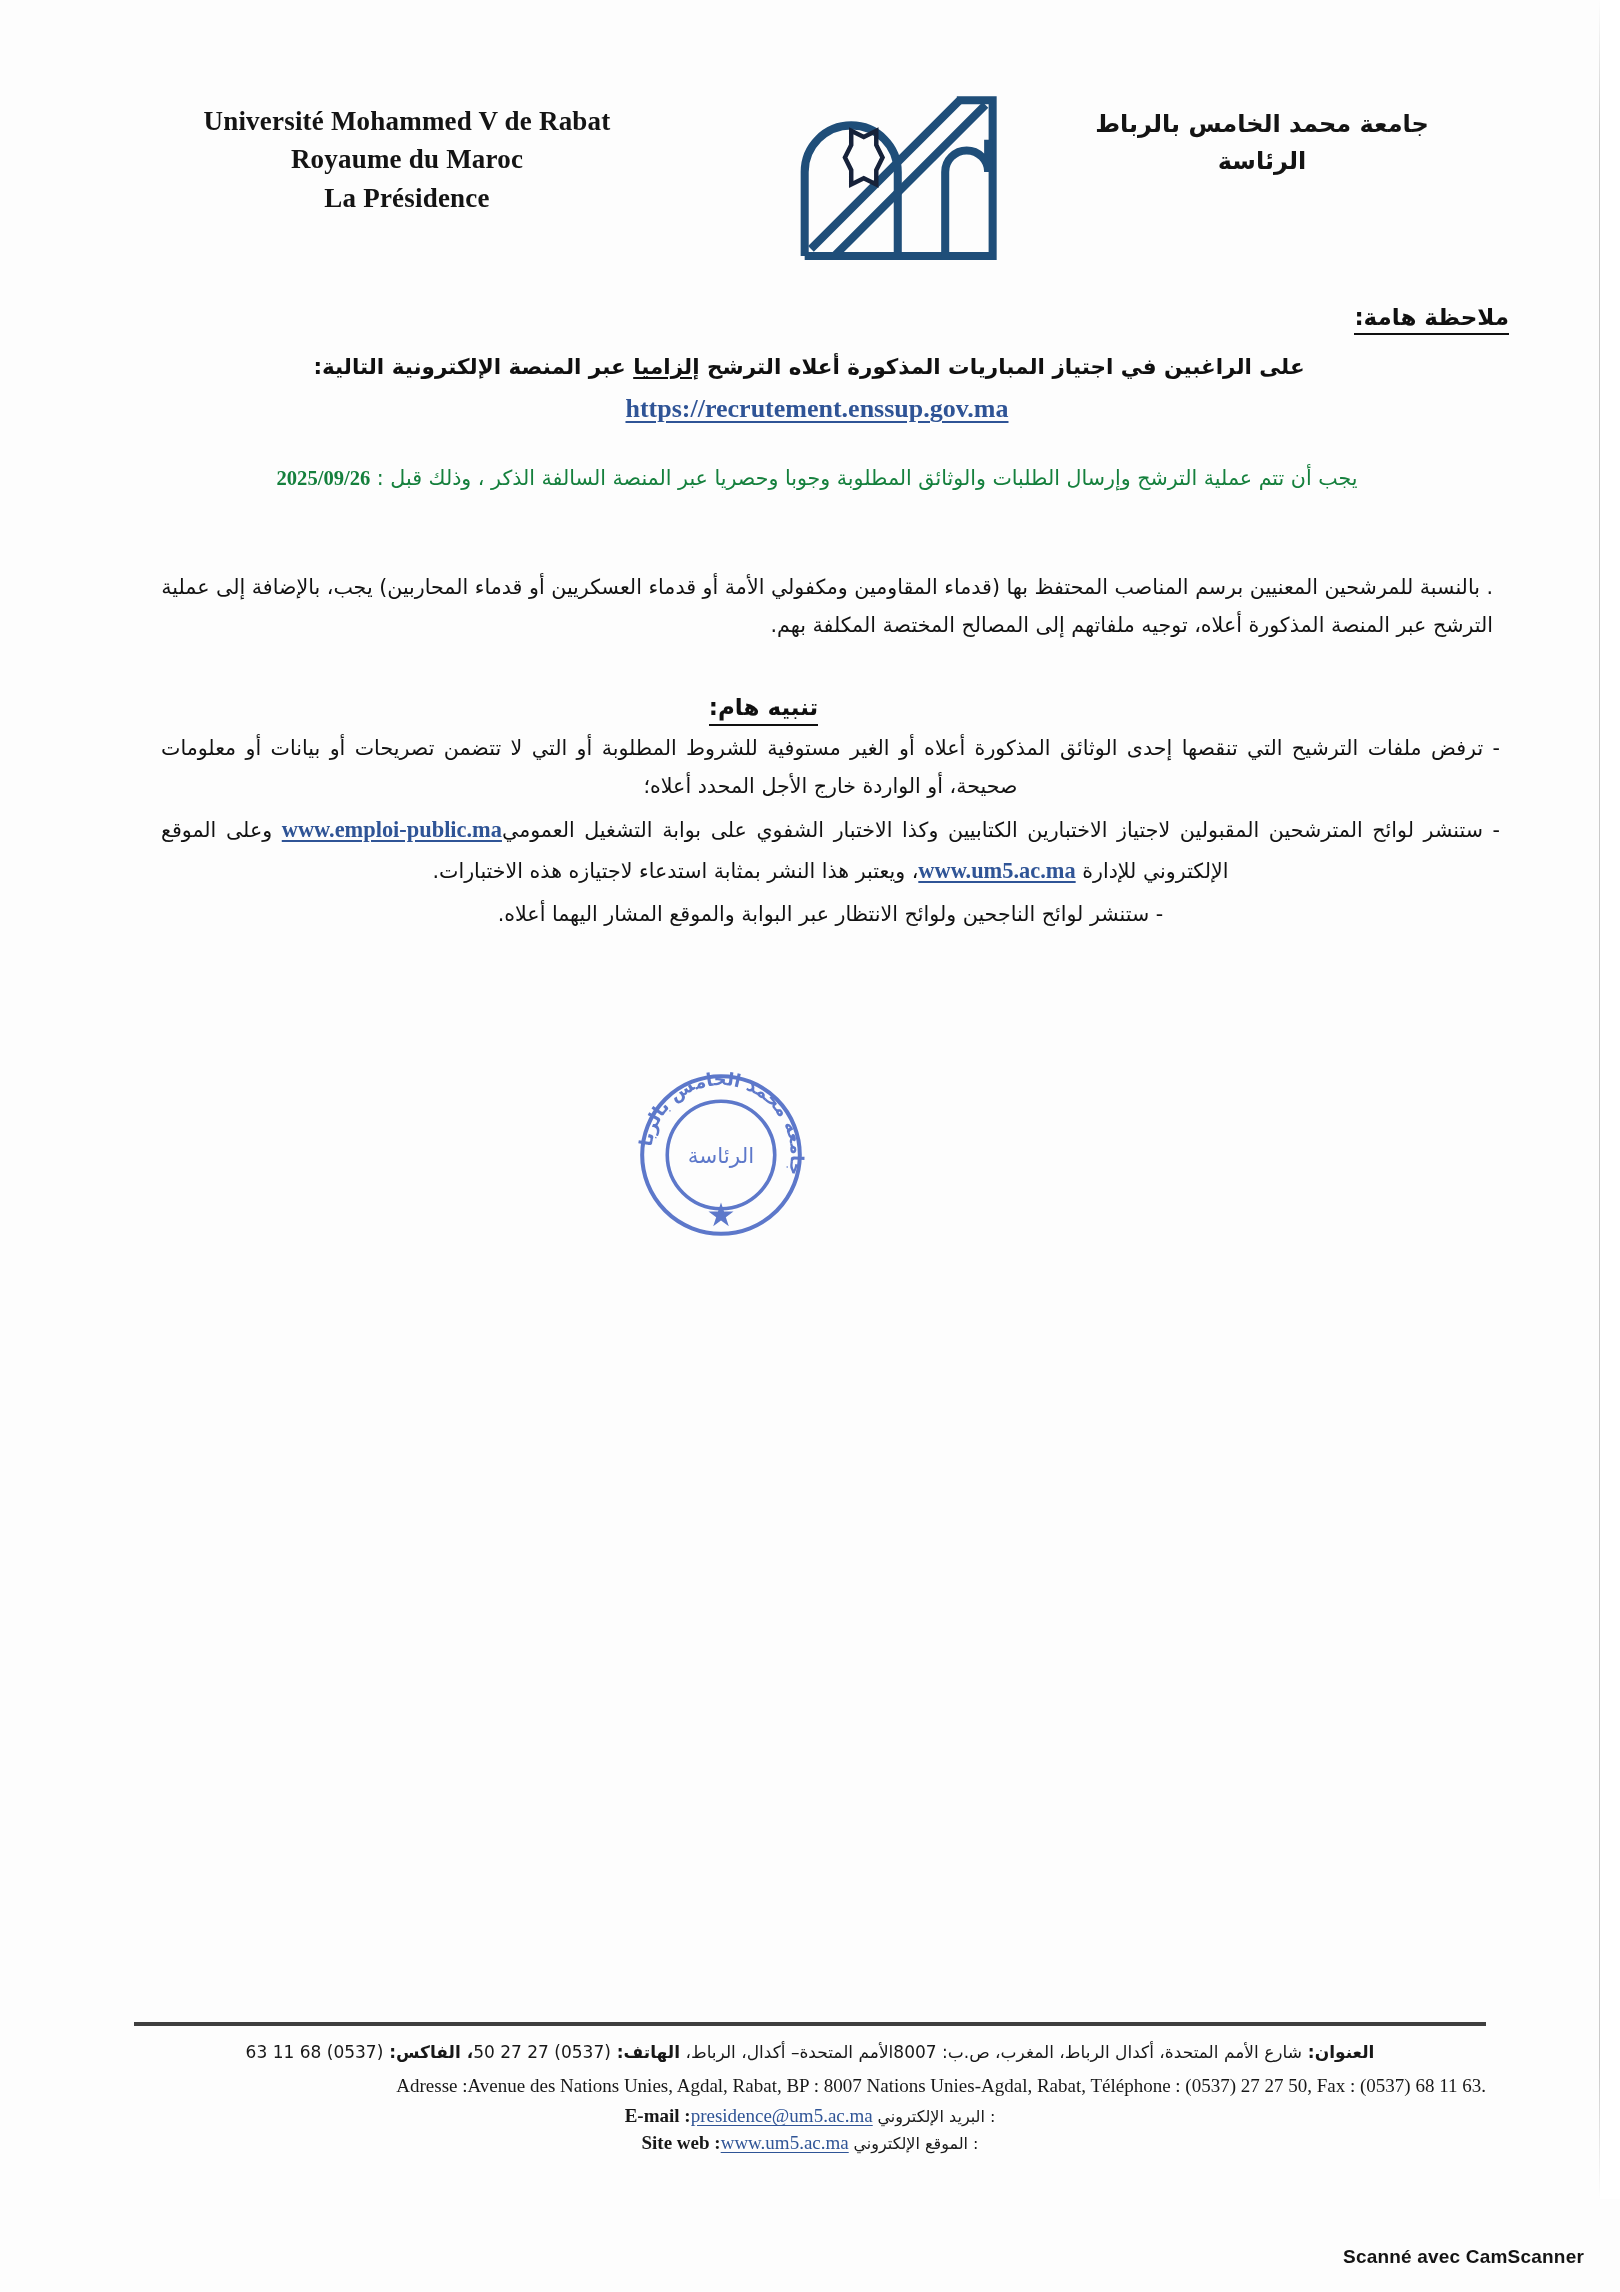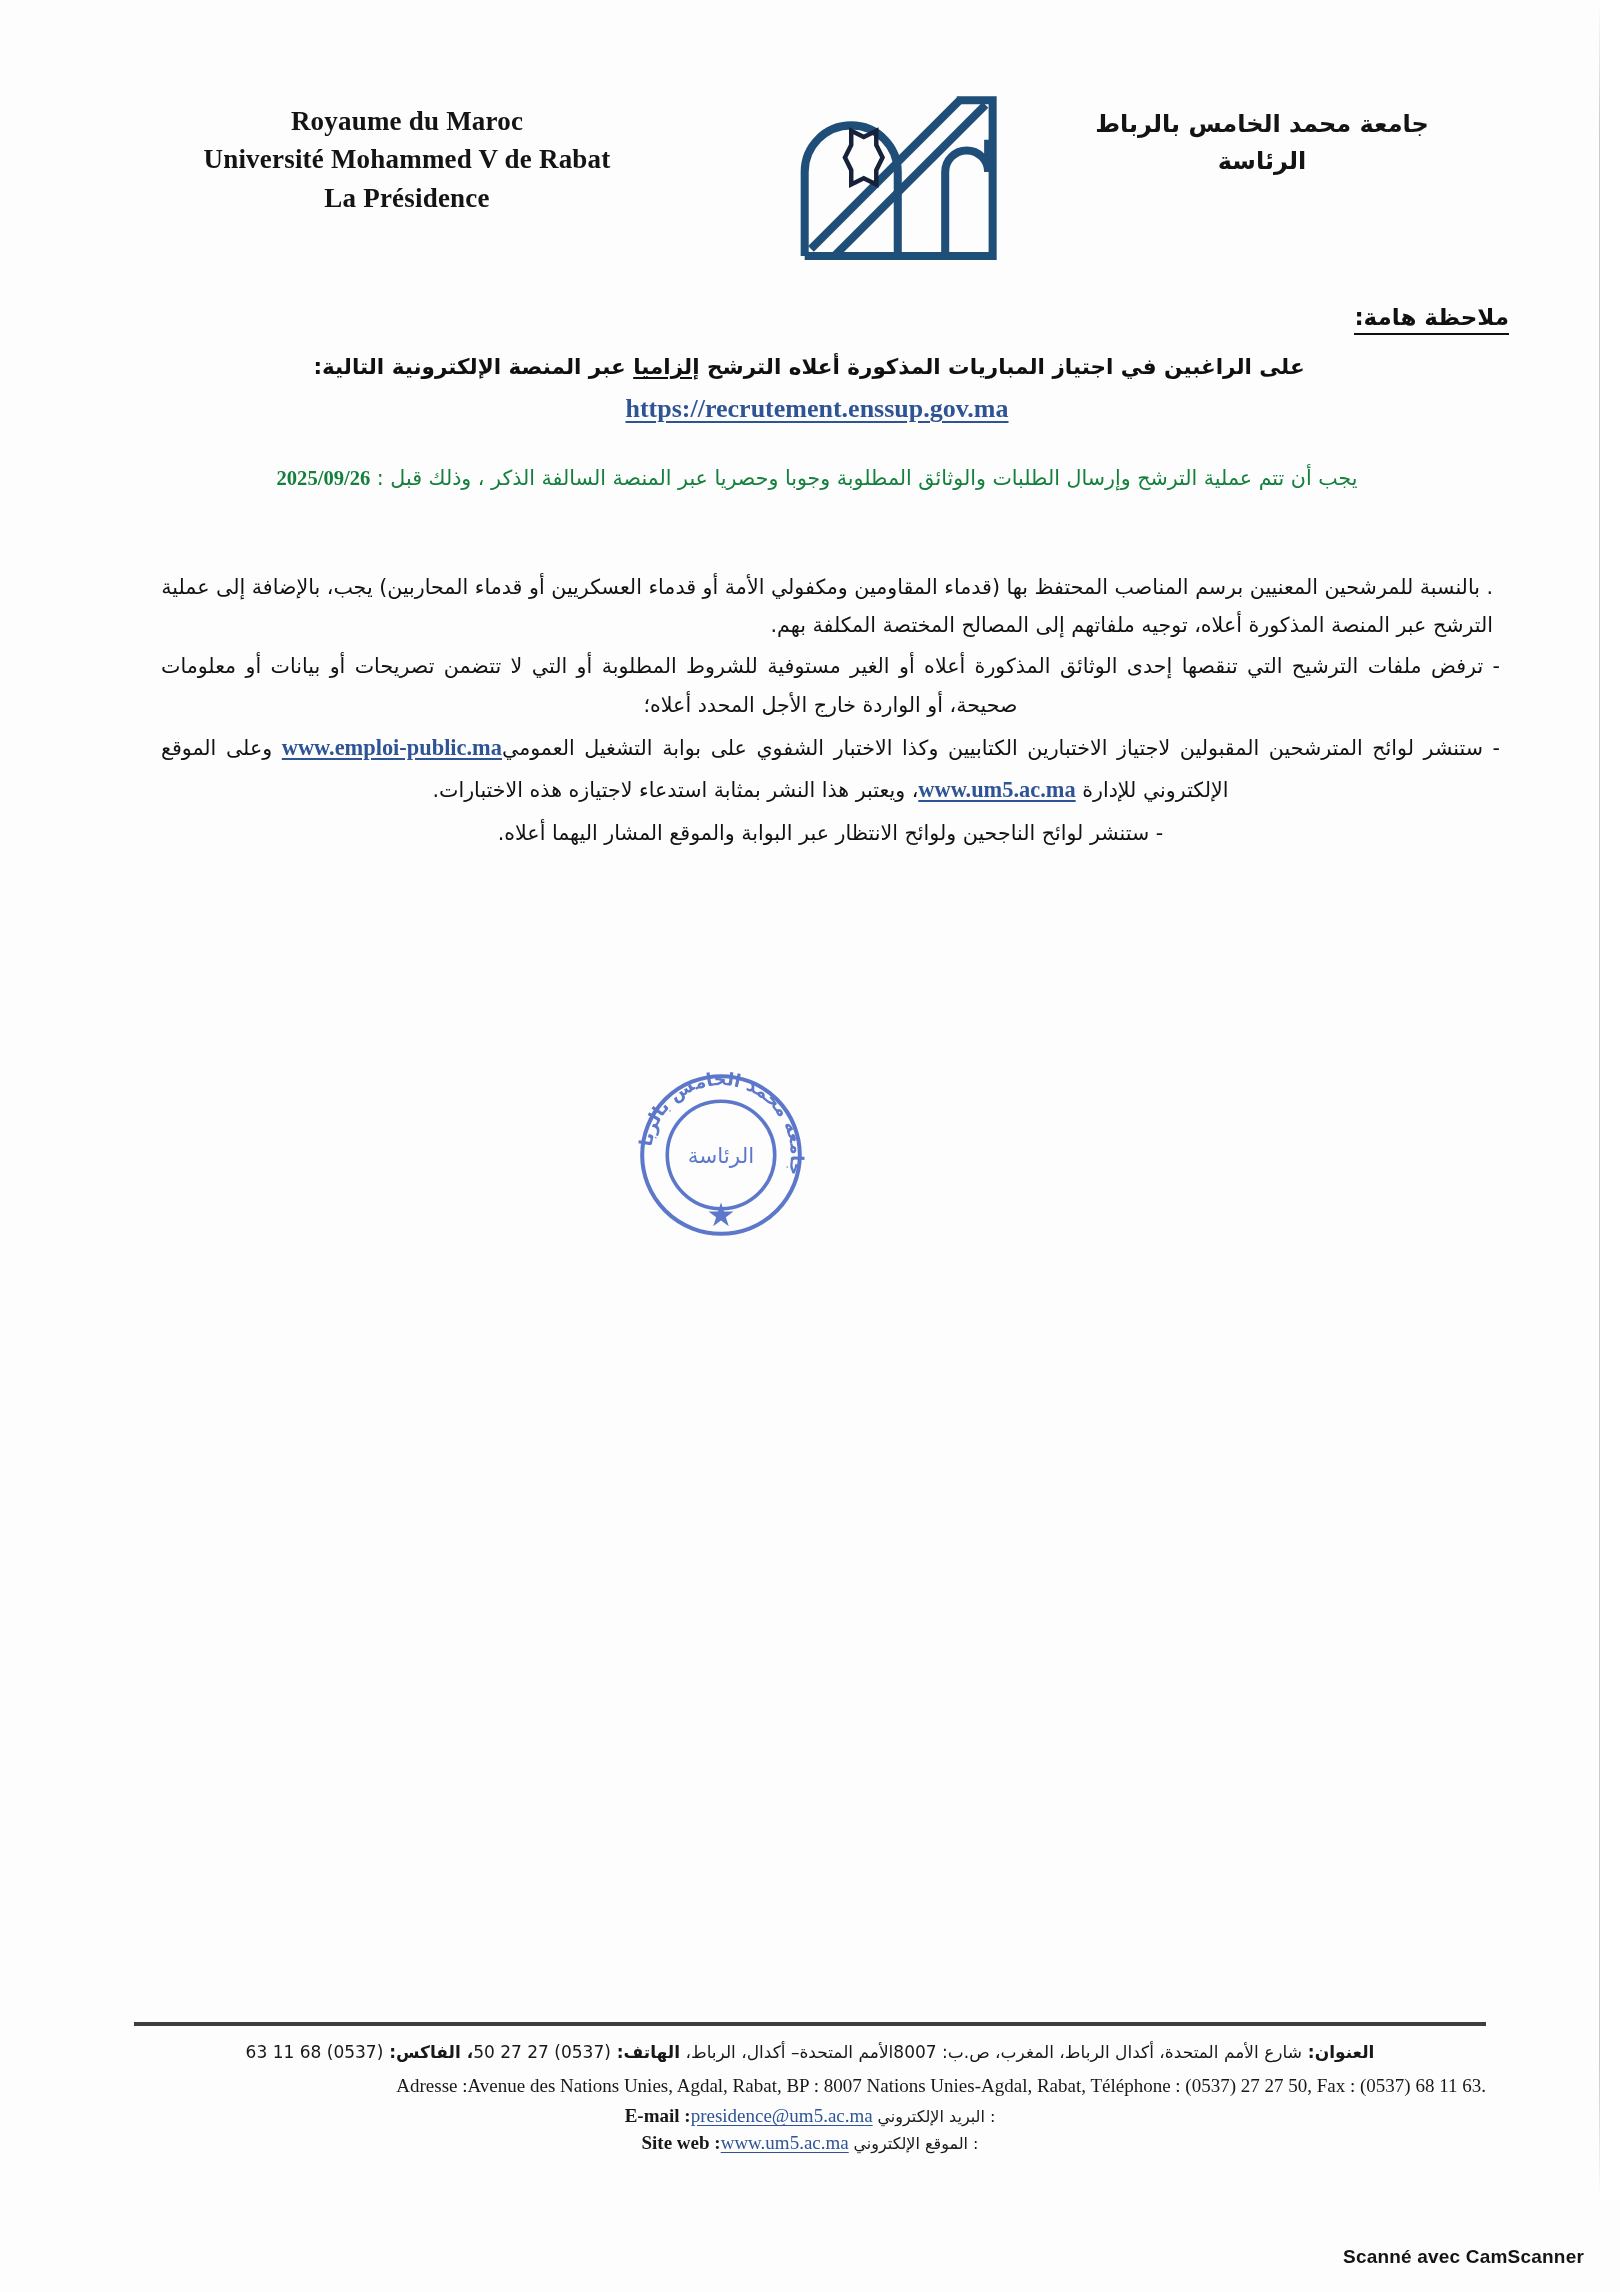--- a/index.html
+++ b/index.html
@@ -268,22 +268,22 @@
 <body>
 
 <div class="page">
 
   <div class="scan-edge-outer"></div>
   <div class="scan-edge"></div>
 
   <div class="header">
 
     <div class="header-fr">
+      <div>Université Mohammed V de Rabat</div>
       <div>Royaume du Maroc</div>
-      <div>Université Mohammed V de Rabat</div>
       <div>La Présidence</div>
     </div>
 
     <div class="logo-wrap">
       <svg class="logo-svg" width="233" height="179" viewBox="0 0 260 200" xmlns="http://www.w3.org/2000/svg">
         <g fill="none" stroke="#1f4e79" stroke-width="9">
 
           <path d="M33 190 L33 96 A52 52 0 0 1 137 96 L137 190"></path>
 
           <path d="M33 190 L243 190 L243 16 L203 16"></path>
@@ -318,20 +318,23 @@
     </div>
 
     <div class="url-main">https://recrutement.enssup.gov.ma</div>
 
     <div class="deadline-line">
       <span>يجب أن تتم عملية الترشح وإرسال الطلبات والوثائق المطلوبة وجوبا وحصريا عبر المنصة السالفة الذكر ، وذلك قبل : </span><span class="deadline-date">2025/09/26</span>
     </div>
 
     <div class="para-block">. بالنسبة للمرشحين المعنيين برسم المناصب المحتفظ بها (قدماء المقاومين ومكفولي الأمة أو قدماء العسكريين أو قدماء المحاربين) يجب، بالإضافة إلى عملية الترشح عبر المنصة المذكورة أعلاه، توجيه ملفاتهم إلى المصالح المختصة المكلفة بهم.</div>
 
+    <div class="warn-head-wrap">
+      <span class="heading-underlined">تنبيه هام:</span>
+    </div>
 
     <div class="bullets">
 
       <div class="bullet justify">- ترفض ملفات الترشيح التي تنقصها إحدى الوثائق المذكورة أعلاه أو الغير مستوفية للشروط المطلوبة أو التي لا تتضمن تصريحات أو بيانات أو معلومات صحيحة، أو الواردة خارج الأجل المحدد أعلاه؛</div>
 
       <div class="bullet b2">
         <span>- ستنشر لوائح المترشحين المقبولين لاجتياز الاختبارين الكتابيين وكذا الاختبار الشفوي على بوابة التشغيل العمومي</span><a class="link-inline">www.emploi-public.ma</a><span> وعلى الموقع الإلكتروني للإدارة </span><a class="link-inline">www.um5.ac.ma</a><span>، ويعتبر هذا النشر بمثابة استدعاء لاجتيازه هذه الاختبارات.</span>
       </div>
 
       <div class="bullet b3">- ستنشر لوائح الناجحين ولوائح الانتظار عبر البوابة والموقع المشار اليهما أعلاه.</div>

